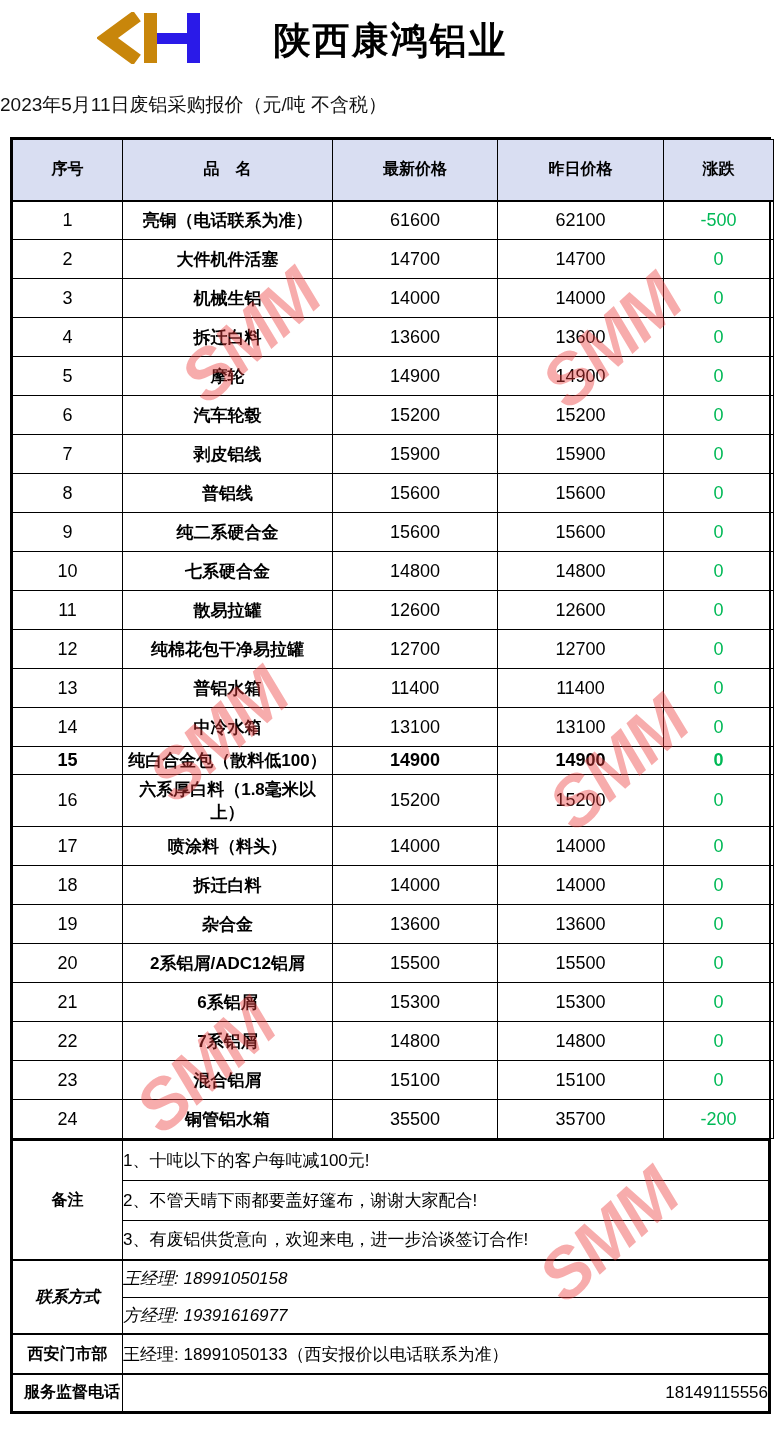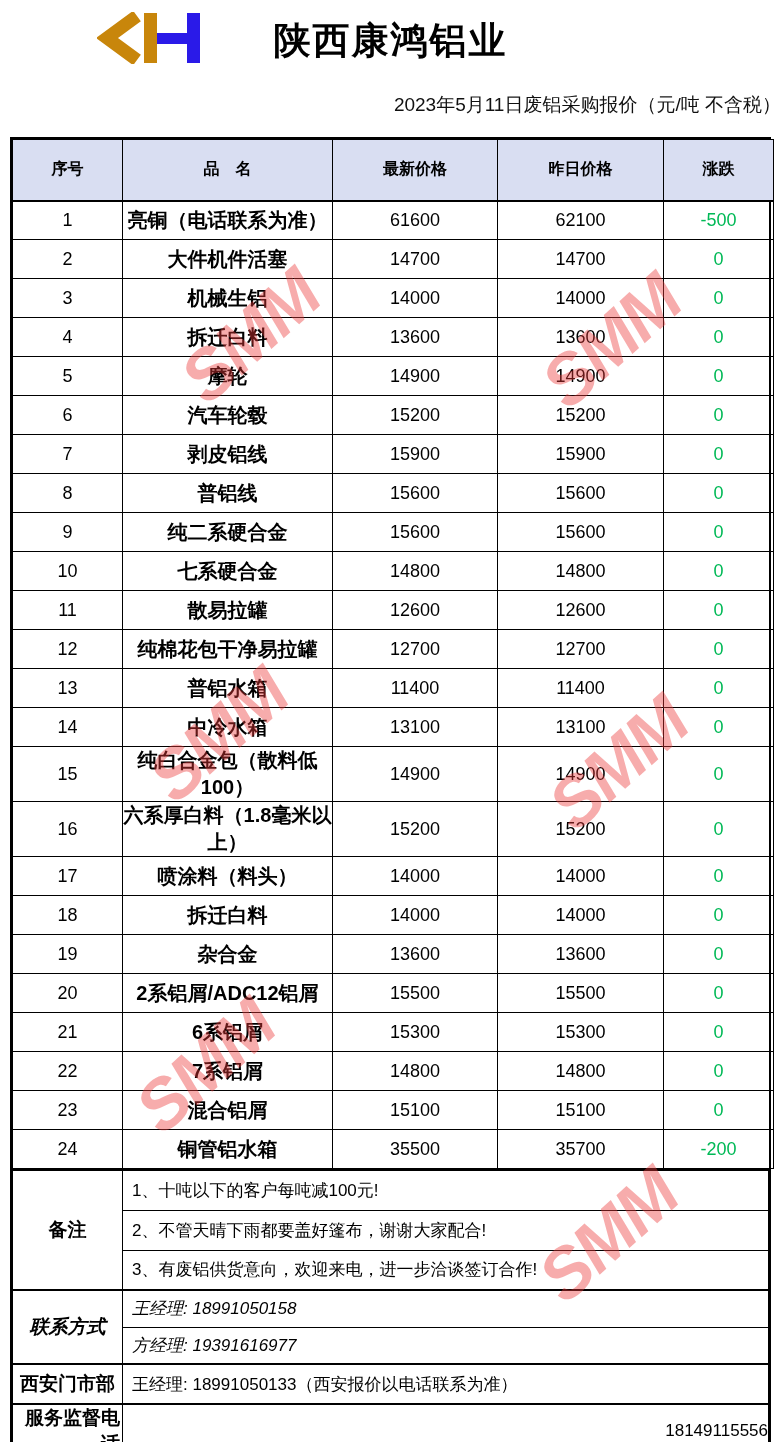--- a/index.html
+++ b/index.html
@@ -9,50 +9,50 @@
     background: #fff; overflow: hidden; color: #000;
   }
   
   .logo { position: absolute; left: 97px; top: 12px; width: 112px; height: 52px; }
   .company-title {
     position: absolute; top: 16px; left: 0; width: 100%;
     text-align: center; font-size: 37px; font-weight: 700; letter-spacing: 2px;
   }
   .subtitle {
     position: absolute; top: 92px; left: 0; width: 100%;
-    text-align: right; font-size: 19px; color: #111;
+    text-align: left; font-size: 19px; color: #111;
   }
   
   .table-wrap {
     position: absolute; top: 137px; left: 10px; width: 761px;
     border: 2px solid #000;
   }
   table { border-collapse: collapse; width: 100%; table-layout: fixed; }
   th, td { border: 1px solid #000; text-align: center; overflow: hidden; }
   thead th {
     background: var(--header-fill); height: 61px;
     font-size: 16px; font-weight: 700; border-bottom: 2px solid #000;
   }
   tbody td { height: 39px; font-size: 18px; }
-  tbody tr:nth-child(15) td { height: 28px; }
+  tbody tr:nth-child(15) td { height: 28px; font-weight: bold; }
   tbody tr:nth-child(16) td { height: 52px; }
-  td.name { font-weight: 700; font-size: 20px; }
+  td.name { font-weight: 700; font-size: 17px; }
   td.change { color: var(--green); }
   .col-no    { width: 110px; }
   .col-name  { width: 210px; }
   .col-latest{ width: 165px; }
   .col-yday  { width: 166px; }
   .col-chg   { width: 110px; }
   
   table.foot { border-top: 2px solid #000; }
   table.foot th {
-    font-size: 19px; font-weight: 700; background: #fff; padding: 0 2px;
+    font-size: 16px; font-weight: 700; background: #fff; padding: 0 2px;
   }
   table.foot td {
-    text-align: left; font-size: 17px; padding-left: 9px; height: 40px;
+    text-align: left; font-size: 17px; height: 40px;
   }
   table.foot .col-label { width: 110px; }
   tr.sec th, tr.sec td { border-top: 2px solid #000; }
   tr.row-contact td, tr.row-contact th { height: 37px; font-style: italic; }
   tr.row-service td, tr.row-service th { height: 37px; text-align: right; }
   
   .watermark {
     position: absolute; z-index: 5; pointer-events: none;
     font-weight: 700; font-style: italic; font-size: 70px; letter-spacing: -2px;
     color: var(--wm-color);

